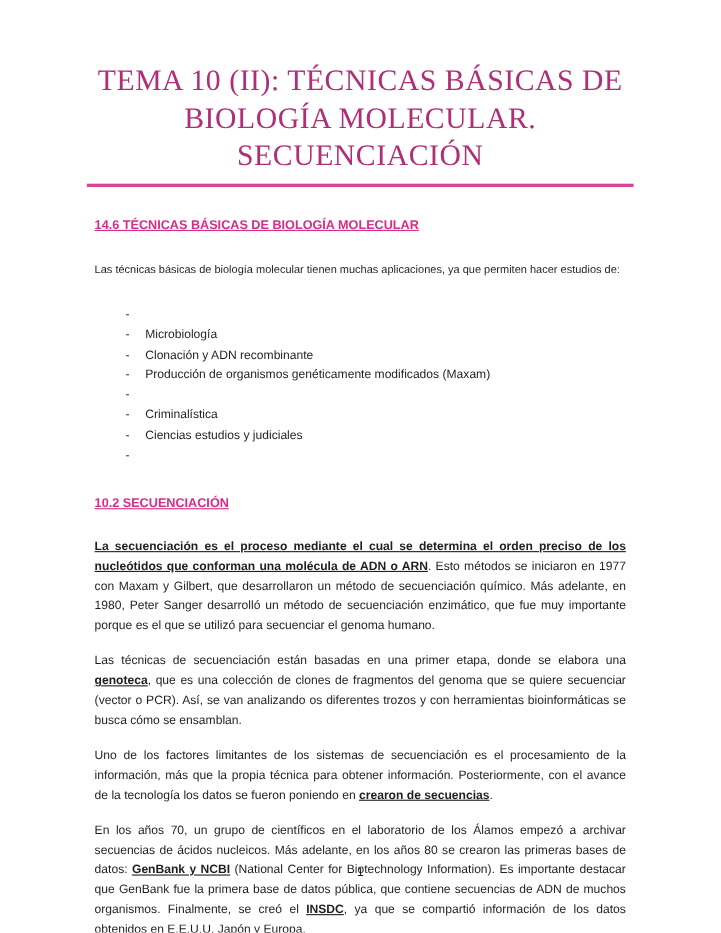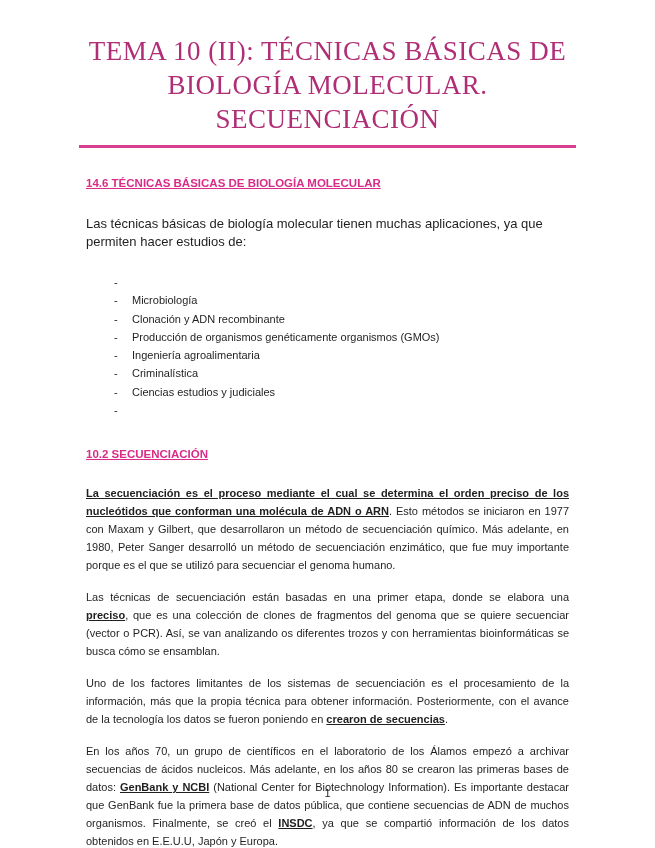--- a/index.html
+++ b/index.html
@@ -5,21 +5,21 @@
   * { box-sizing: border-box; }
   html, body { margin: 0; padding: 0; background: #ffffff; }
   .page {
     position: relative;
     width: 597px;
     height: 848px;
     margin: 0 auto;
     background: #ffffff;
     font-family: "Liberation Sans", sans-serif;
     color: var(--body, #1f1f1f);
-    padding: 20px 57px 0 57px;
+    padding: 42px 57px 0 57px;
     overflow: hidden;
   }
   .doc-title {
     font-family: "Liberation Serif", serif;
     font-weight: normal;
     color: var(--title, #b02e76);
     text-align: center;
     font-size: 27px;
     line-height: 34px;
     letter-spacing: 0.5px;
@@ -32,21 +32,21 @@
     margin: 9px -7px 0 -7px;
   }
   .section-heading {
     color: var(--heading, #d92b87);
     font-size: 11.5px;
     font-weight: bold;
     text-decoration: underline;
     margin: 29px 0 0 0;
   }
   .intro {
-    font-size: 13px;
+    font-size: 10px;
     line-height: 18px;
     margin: 26px 0 0 0;
   }
   .app-list {
     list-style: none;
     margin: 22px 0 0 0;
     padding: 0 0 0 28px;
   }
   .app-list li {
     display: flex;
@@ -100,43 +100,42 @@
       <li>
         <span class="dash">-</span>
         <span>Microbiología</span>
       </li>
       <li>
         <span class="dash">-</span>
         <span>Clonación y ADN recombinante</span>
       </li>
       <li>
         <span class="dash">-</span>
-        <span>Producción de organismos genéticamente organismos (GMOs)</span>
+        <span>Producción de organismos genéticamente modificados (Maxam)</span>
       </li>
       <li>
         <span class="dash">-</span>
-        <span>Ingeniería agroalimentaria</span>
       </li>
       <li>
         <span class="dash">-</span>
         <span>Criminalística</span>
       </li>
       <li>
         <span class="dash">-</span>
         <span>Ciencias estudios y judiciales</span>
       </li>
       <li>
         <span class="dash">-</span>
       </li>
     </ul>
 
   <h2 class="section-heading">10.2 SECUENCIACIÓN</h2>
 
   <div class="paragraphs">
       <p class="para"><b>La secuenciación es el proceso mediante el cual se determina el orden preciso de los nucleótidos que conforman una molécula de ADN o ARN</b><span>. Esto métodos se iniciaron en 1977 con Maxam y Gilbert, que desarrollaron un método de secuenciación químico. Más adelante, en 1980, Peter Sanger desarrolló un método de secuenciación enzimático, que fue muy importante porque es el que se utilizó para secuenciar el genoma humano.</span></p>
-      <p class="para"><span>Las técnicas de secuenciación están basadas en una primer etapa, donde se elabora una </span><b>preciso</b><span>, que es una colección de clones de fragmentos del genoma que se quiere secuenciar (vector o PCR). Así, se van analizando os diferentes trozos y con herramientas bioinformáticas se busca cómo se ensamblan.</span></p>
+      <p class="para"><span>Las técnicas de secuenciación están basadas en una primer etapa, donde se elabora una </span><b>genoteca</b><span>, que es una colección de clones de fragmentos del genoma que se quiere secuenciar (vector o PCR). Así, se van analizando os diferentes trozos y con herramientas bioinformáticas se busca cómo se ensamblan.</span></p>
       <p class="para"><span>Uno de los factores limitantes de los sistemas de secuenciación es el procesamiento de la información, más que la propia técnica para obtener información. Posteriormente, con el avance de la tecnología los datos se fueron poniendo en </span><b>crearon de secuencias</b><span>.</span></p>
       <p class="para"><span>En los años 70, un grupo de científicos en el laboratorio de los Álamos empezó a archivar secuencias de ácidos nucleicos. Más adelante, en los años 80 se crearon las primeras bases de datos: </span><b>GenBank y NCBI</b><span> (National Center for Biotechnology Information). Es importante destacar que GenBank fue la primera base de datos pública, que contiene secuencias de ADN de muchos organismos. Finalmente, se creó el </span><b>INSDC</b><span>, ya que se compartió información de los datos obtenidos en E.E.U.U, Japón y Europa.</span></p>
     </div>
 
   <div class="page-number">1</div>
 
 </div>
 
 </body></html>

